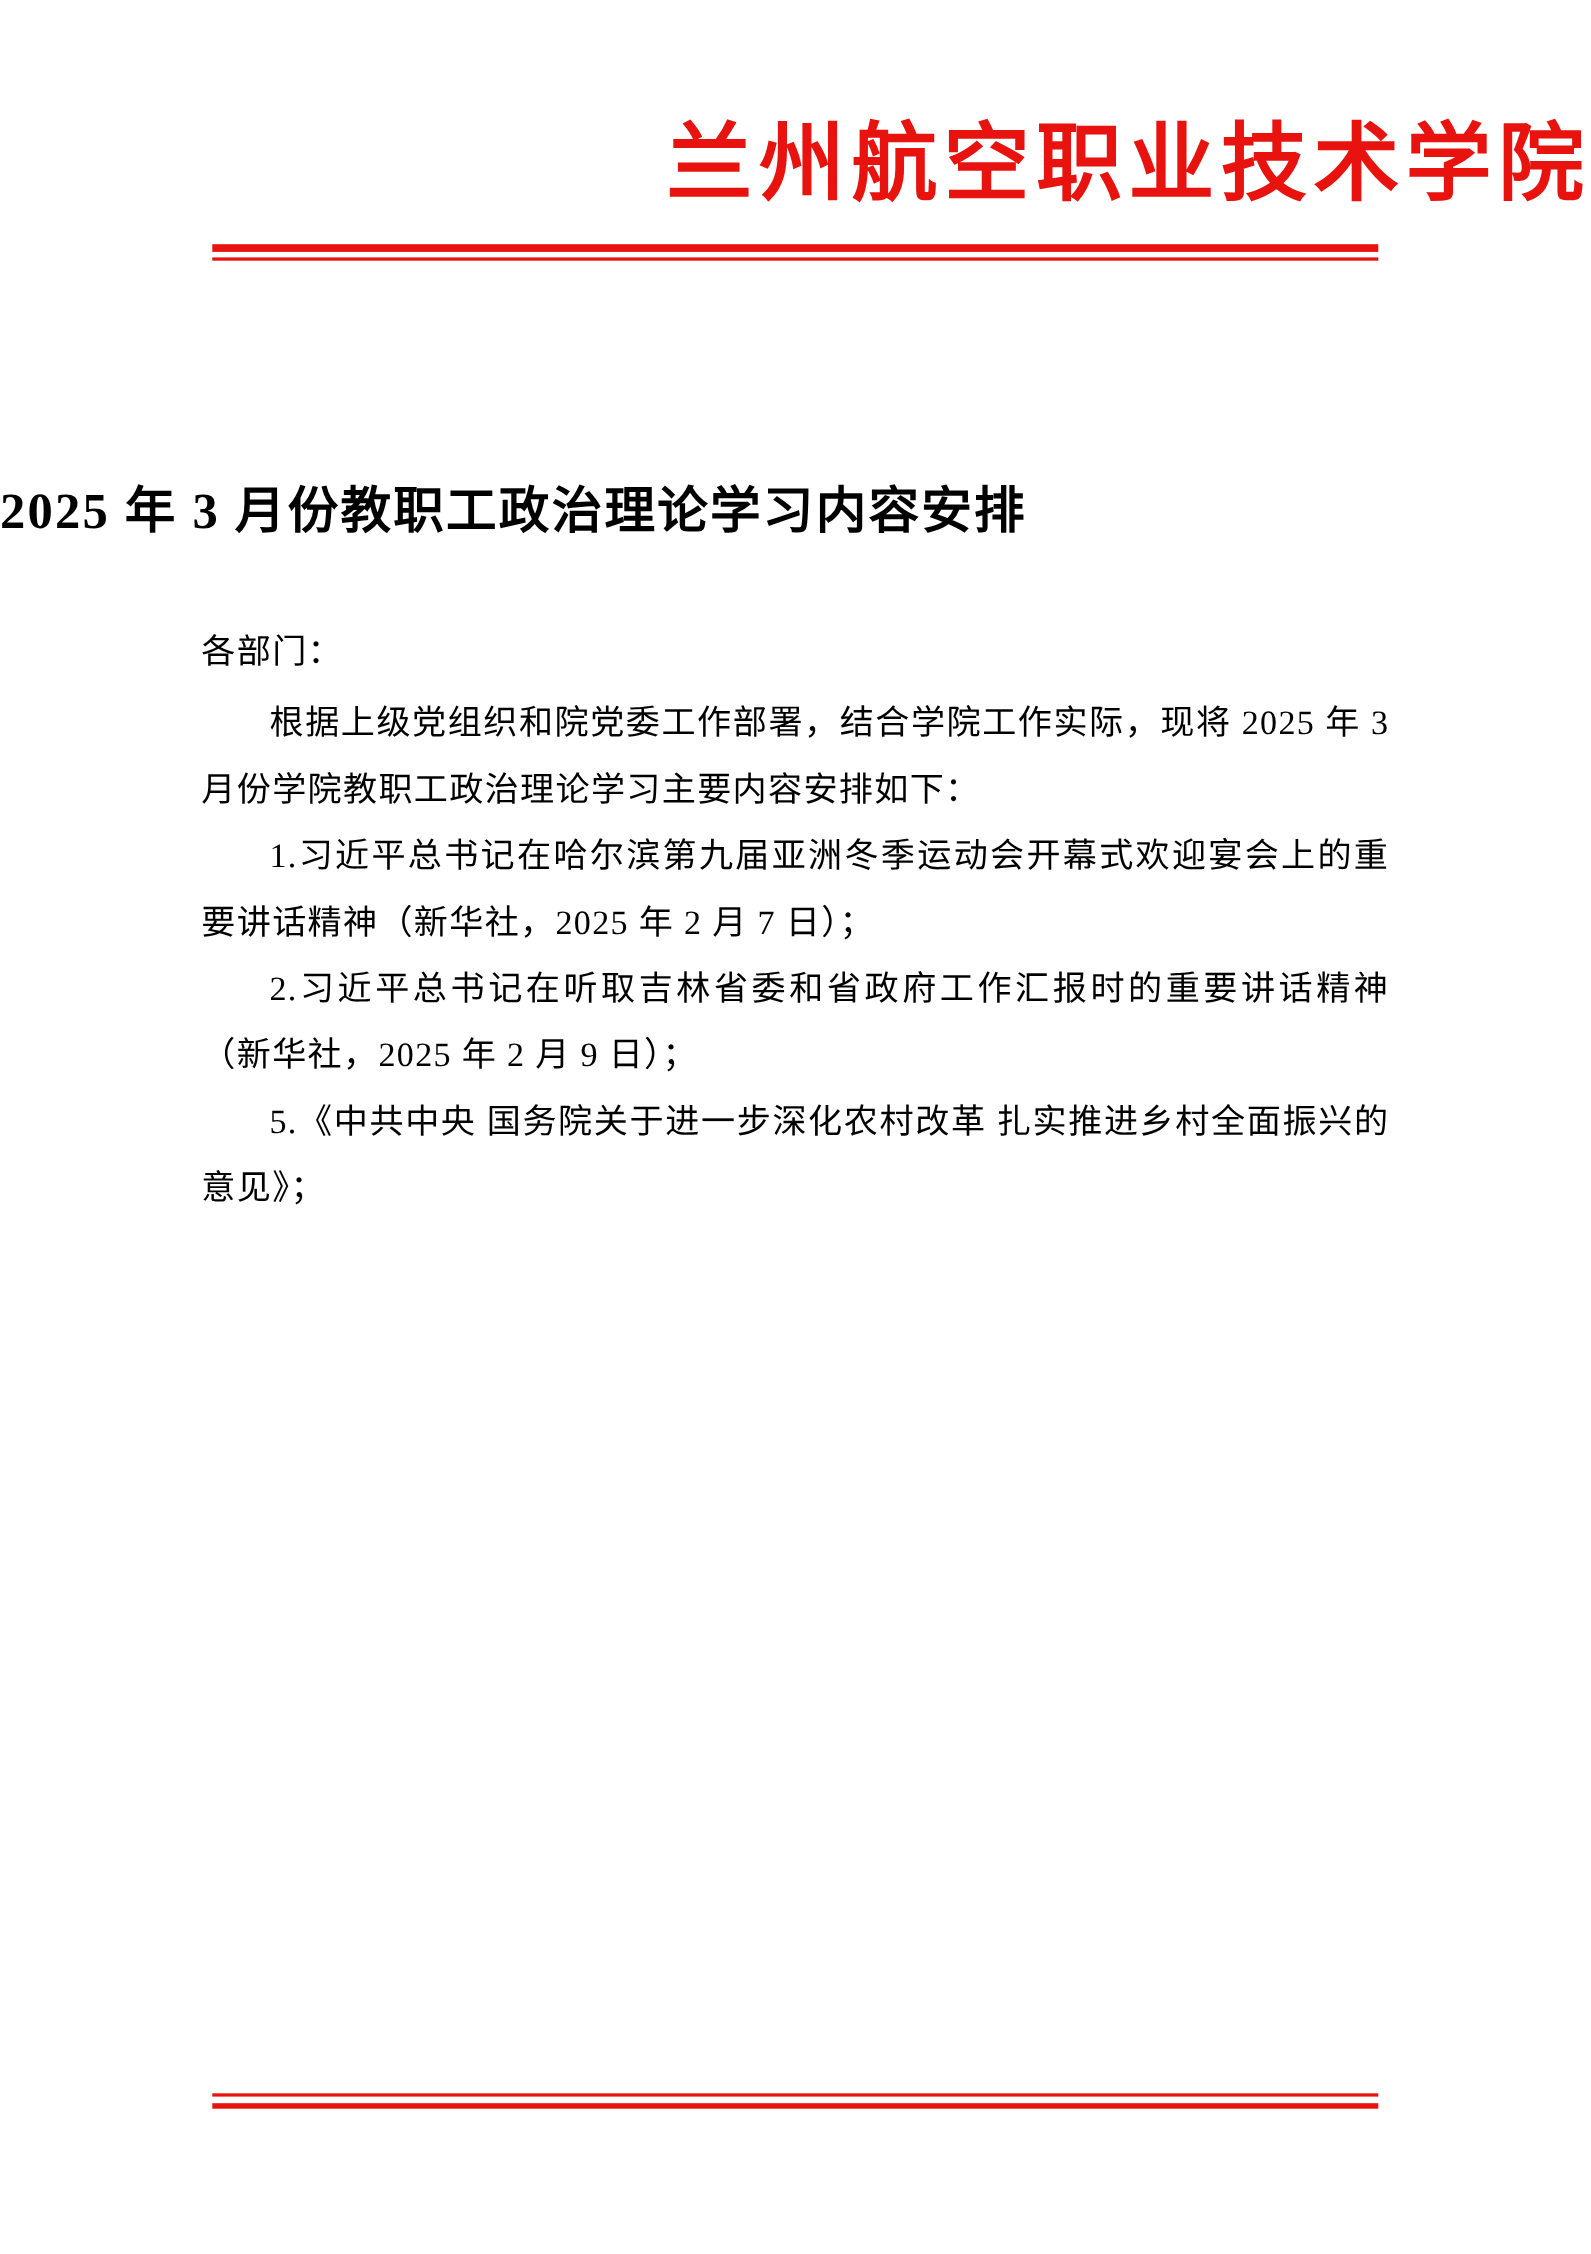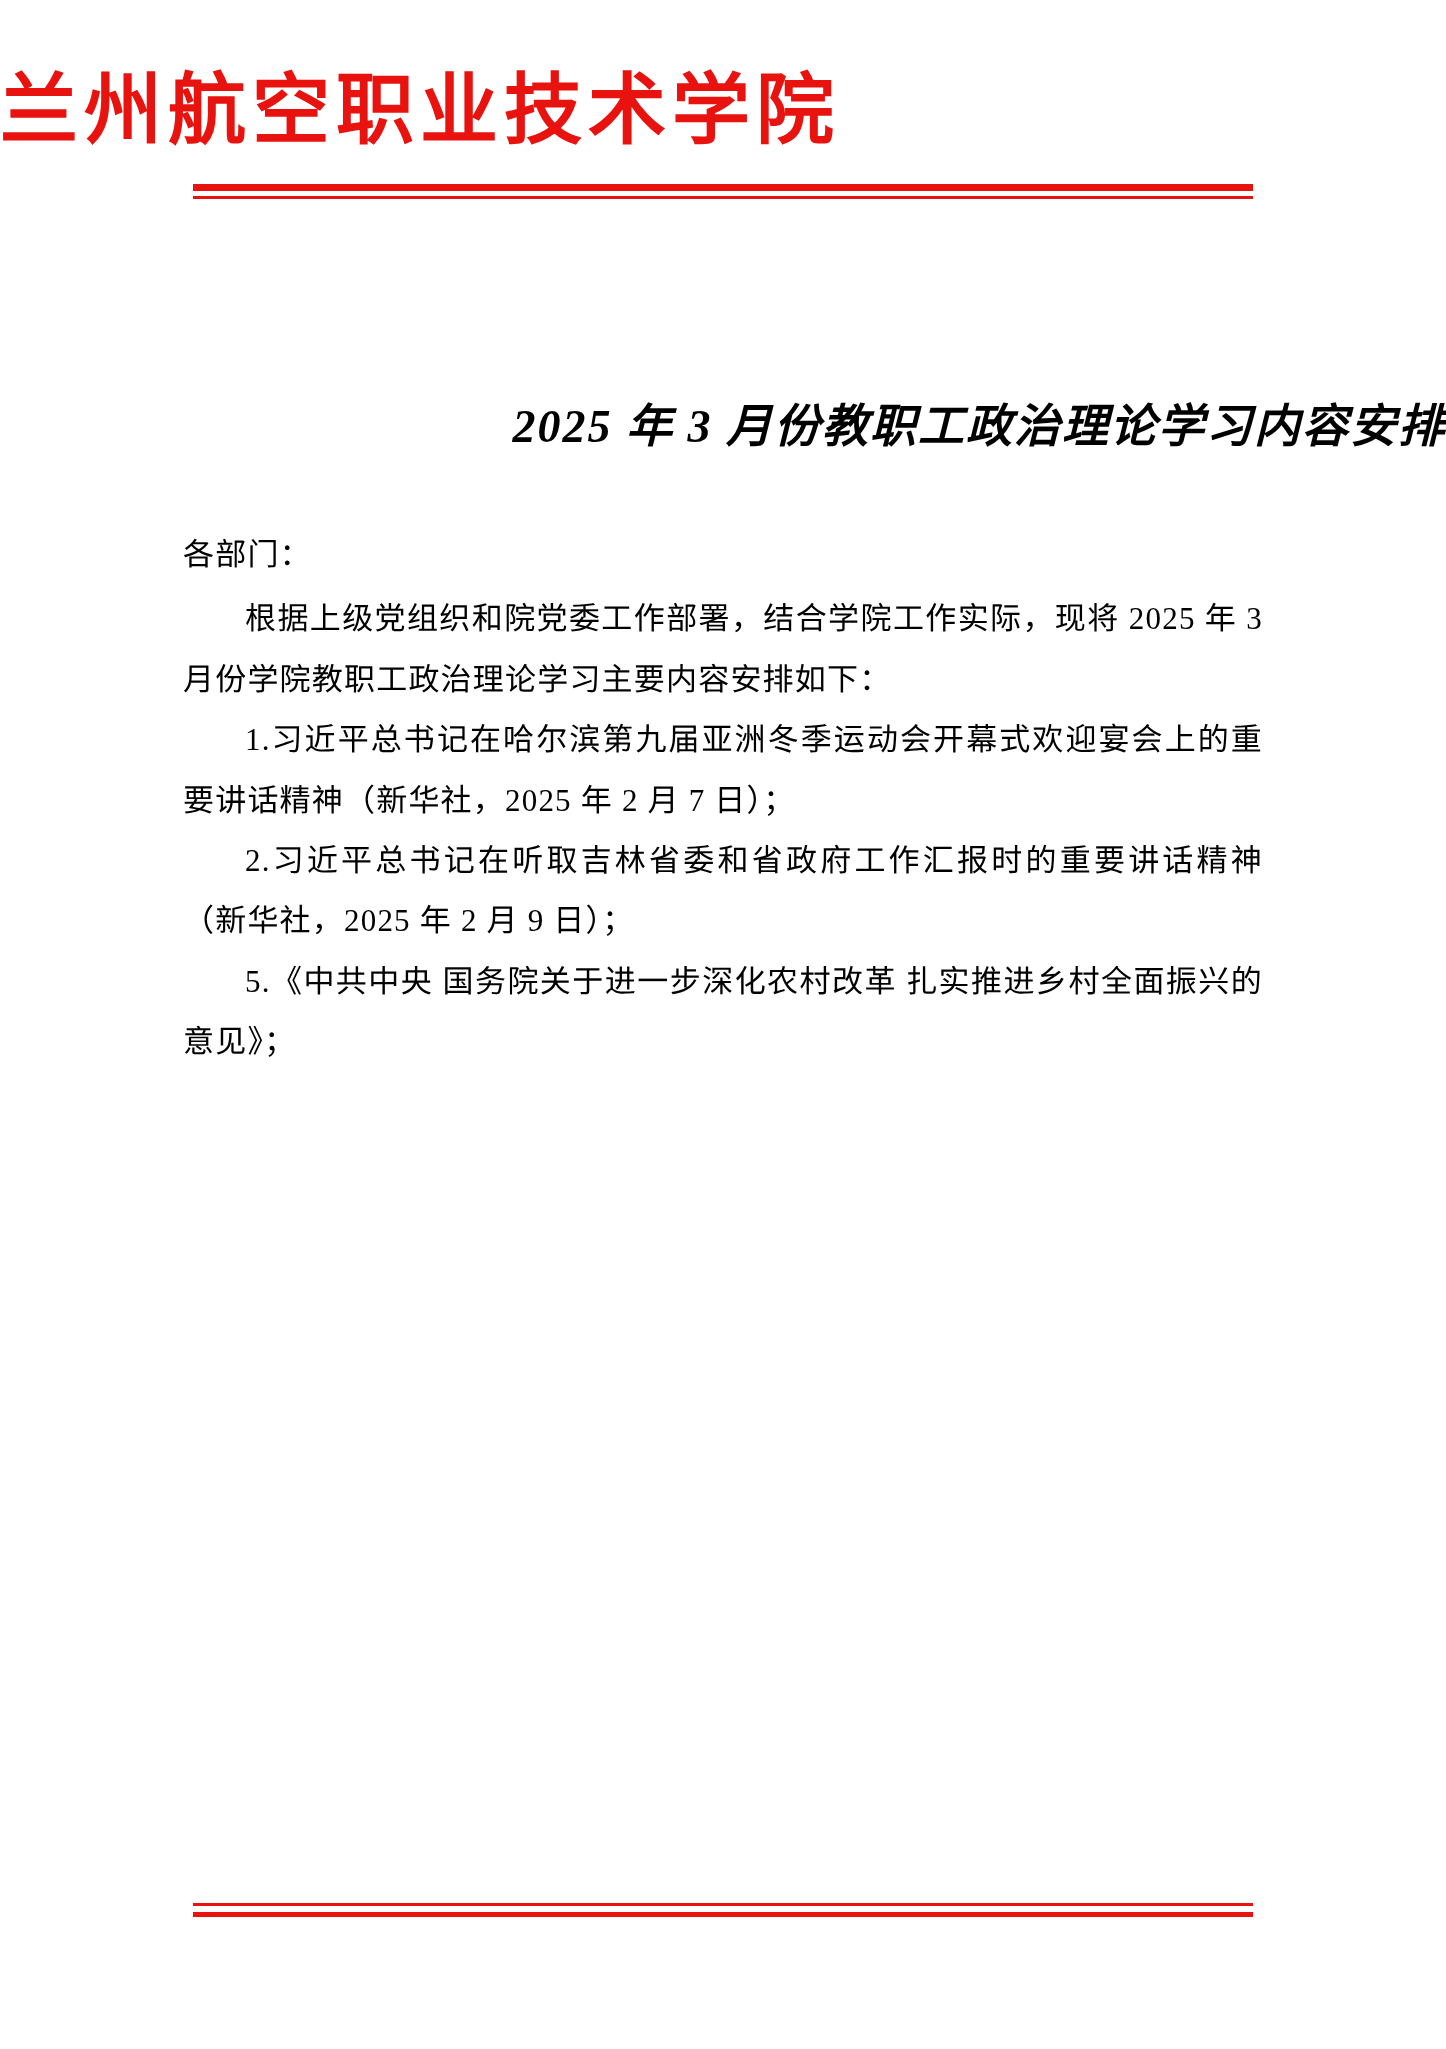--- a/index.html
+++ b/index.html
@@ -19,22 +19,22 @@
   .page {
     width: 1446px;
     height: 2049px;
     box-sizing: border-box;
     padding: 0;
     position: relative;
   }
 
   
   .letterhead {
-    padding-top: 68px;
-    text-align: left;
+    padding-top: 106px;
+    text-align: right;
   }
   .letterhead-title {
     color: #e8130f;
     font-family: "Liberation Serif", "DejaVu Serif", serif;
     font-weight: bold;
     font-size: 78px;
     letter-spacing: 6px;
     line-height: 1.1;
     white-space: nowrap;
   }
@@ -52,26 +52,25 @@
   }
   .rule-thin {
     height: 3px;
     background: #e8130f;
     width: 100%;
   }
 
   
   .doc-title {
     margin-top: 190px;
-    text-align: right;
+    text-align: left;
     font-size: 46px;
     font-weight: bold;
     letter-spacing: 2px;
     font-family: "Liberation Serif", "DejaVu Serif", serif;
-    font-style: italic;
   }
 
   .content {
     margin: 0 auto;
     width: 1080px;
     padding-top: 70px;
     font-size: 31px;
     line-height: 1.95;
     letter-spacing: 1.2px;
   }

